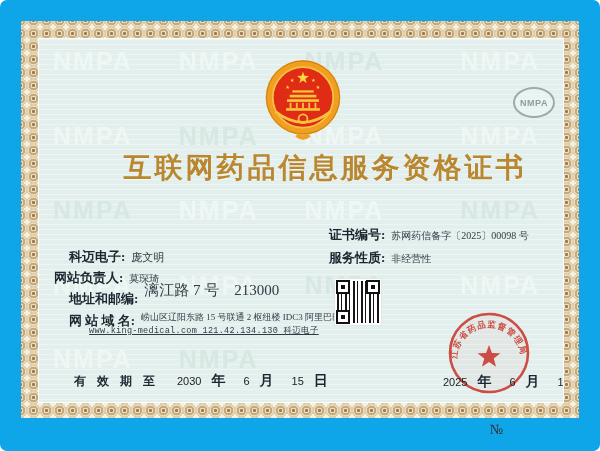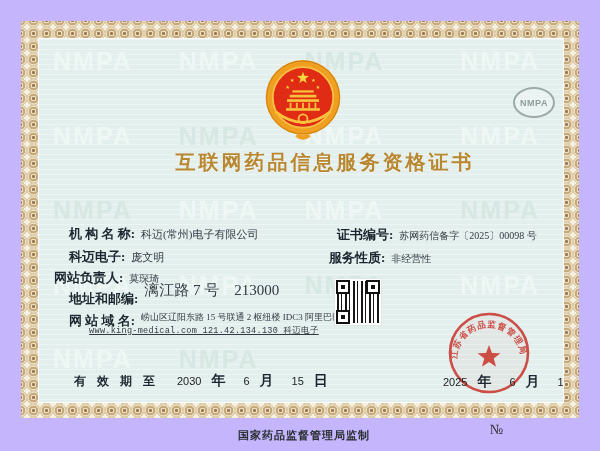--- a/index.html
+++ b/index.html
@@ -1,18 +1,18 @@
 <!DOCTYPE html>
 <html><head>
 <meta charset="utf-8">
 <style>
   html,body{margin:0;padding:0;}
   .page{
-    position:relative;width:600px;height:451px;background:#c4b5fd;
-    font-family:"Liberation Serif",serif;overflow:hidden;
+    position:relative;width:600px;height:451px;background:#0ea5e9;
+    font-family:"Liberation Serif",serif;overflow:hidden;border-radius:7px;
   }
   
   .lace{
     position:absolute;left:21px;top:21px;width:558px;height:397px;
     background-color:#f6f0e1;
     background-image:
       radial-gradient(circle,#9b7c52 1.3px,transparent 1.9px),
       radial-gradient(circle,transparent 2.8px,#c7a878 2.9px,#c7a878 4.5px,transparent 5.1px),
       radial-gradient(circle,#ece1c8 5px,#d9c69f 6.6px,transparent 7.2px);
     background-size:13px 13px;background-position:6px 6px;
@@ -35,38 +35,38 @@
 
   .emblem{position:absolute;left:224px;top:18px;width:80px;height:88px;}
   .oval-logo{
     position:absolute;left:474px;top:48px;width:38px;height:27px;border:2px solid #9caba7;
     border-radius:50%;display:flex;align-items:center;justify-content:center;
     color:#8d9d99;font-family:"Liberation Sans",sans-serif;font-weight:bold;font-size:9px;letter-spacing:.5px;
     background:rgba(255,255,255,.25);
   }
   .title{
     position:absolute;left:0;right:0;top:110px;text-align:center;
-    font-size:20px;font-weight:bold;color:#b9872f;letter-spacing:3px;
+    font-size:28px;font-weight:bold;color:#b9872f;letter-spacing:3px;
     text-shadow:0 1px 0 rgba(255,255,255,.5);
     padding-left:48px;
   }
 
   .field{position:absolute;white-space:nowrap;}
   .f-label{font-weight:bold;color:#1b2630;font-size:13px;}
   .f-value{color:#333a44;font-size:11px;margin-left:2px;}
   .small-v{font-size:10px;}
   .r-org{left:30px;top:185px;}
   .r-legal{left:30px;top:208px;}
   .r-manager{left:15px;top:229px;}
   .r-address{left:30px;top:250px;}
   .r-address .f-value{position:relative;top:-8px;font-size:15px;}
   .r-domain{left:30px;top:272px;}
   .r-domain .dv{display:inline-block;vertical-align:top;font-size:9px;color:#333a44;margin-left:2px;}
   .r-domain .dv .l2{margin-left:-52px;margin-top:1px;font-family:"Liberation Mono",monospace;font-size:8.5px;letter-spacing:.3px;text-decoration:underline;}
-  .r-certno{left:290px;top:186px;margin-left:8px;}
+  .r-certno{left:290px;top:186px;}
   .r-service{left:290px;top:209px;text-align:center;}
   .r-issuer{left:341px;top:308px;}
   .r-issuer .f-value{font-size:10px;}
 
   .qr{position:absolute;left:295px;top:239px;width:46px;height:46px;background:#fff;border:1px solid #e0e8e5;}
   .qr .tex{
     position:absolute;inset:2px;
     background-image:
       repeating-linear-gradient(90deg,#151515 0 2px,rgba(255,255,255,0) 2px 4px,#151515 4px 5px,rgba(255,255,255,0) 5px 8px),
       repeating-linear-gradient(0deg,rgba(255,255,255,.95) 0 2px,rgba(255,255,255,0) 2px 5px,rgba(255,255,255,.95) 5px 6px,rgba(255,255,255,0) 6px 9px);
@@ -138,24 +138,20 @@
       <path d="M 14 60 Q 45 84 76 60" fill="none" stroke="#f9c23c" stroke-width="3"></path>
       <path d="M 38 86 Q 45 92 52 86" fill="none" stroke="#efa020" stroke-width="5"></path>
     </svg>
 
     <div class="oval-logo">
       <span>NMPA</span>
     </div>
 
     <div class="title">互联网药品信息服务资格证书</div>
 
-    <div class="field r-org">
-      <span class="f-label">机 构 名 称:</span>
-      <span class="f-value">科迈(常州)电子有限公司</span>
-    </div>
 
     <div class="field r-legal">
       <span class="f-label">科迈电子:</span>
       <span class="f-value">庞文明</span>
     </div>
 
     <div class="field r-manager">
       <span class="f-label">网站负责人:</span>
       <span class="f-value small-v">莫琛琦</span>
     </div>
@@ -214,15 +210,14 @@
       <span class="v-num">2025</span>
       <span class="v-unit">年</span>
       <span class="v-num">6</span>
       <span class="v-unit">月</span>
       <span class="v-num">16</span>
       
     </div>
 
   </div>
 
-  <div class="footer-note">国家药品监督管理局监制</div>
   <div class="serial">№</div>
 </div>
 
 </body></html>

